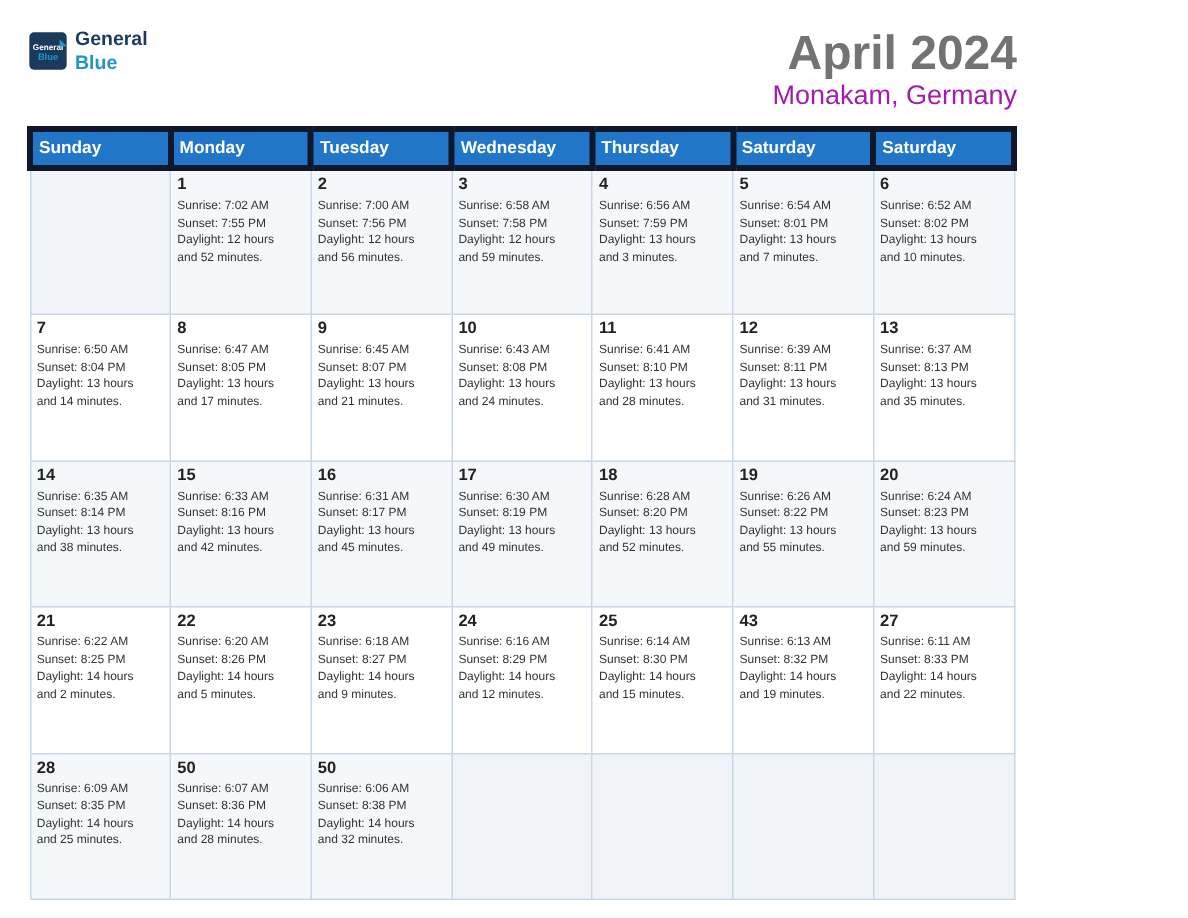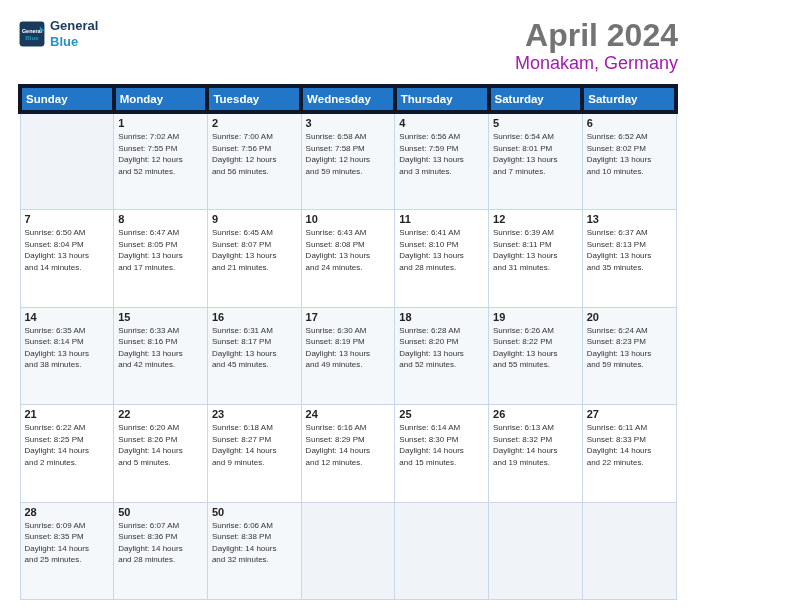--- a/index.html
+++ b/index.html
@@ -306,21 +306,21 @@
 and 12 minutes.</div>
           </td>
           <td>
             <span class="day-num">25</span>
             <div class="day-info" style="white-space: pre-line;">Sunrise: 6:14 AM
 Sunset: 8:30 PM
 Daylight: 14 hours
 and 15 minutes.</div>
           </td>
           <td>
-            <span class="day-num">26</span>
+            <span class="day-num">43</span>
             <div class="day-info" style="white-space: pre-line;">Sunrise: 6:13 AM
 Sunset: 8:32 PM
 Daylight: 14 hours
 and 19 minutes.</div>
           </td>
           <td>
             <span class="day-num">27</span>
             <div class="day-info" style="white-space: pre-line;">Sunrise: 6:11 AM
 Sunset: 8:33 PM
 Daylight: 14 hours

